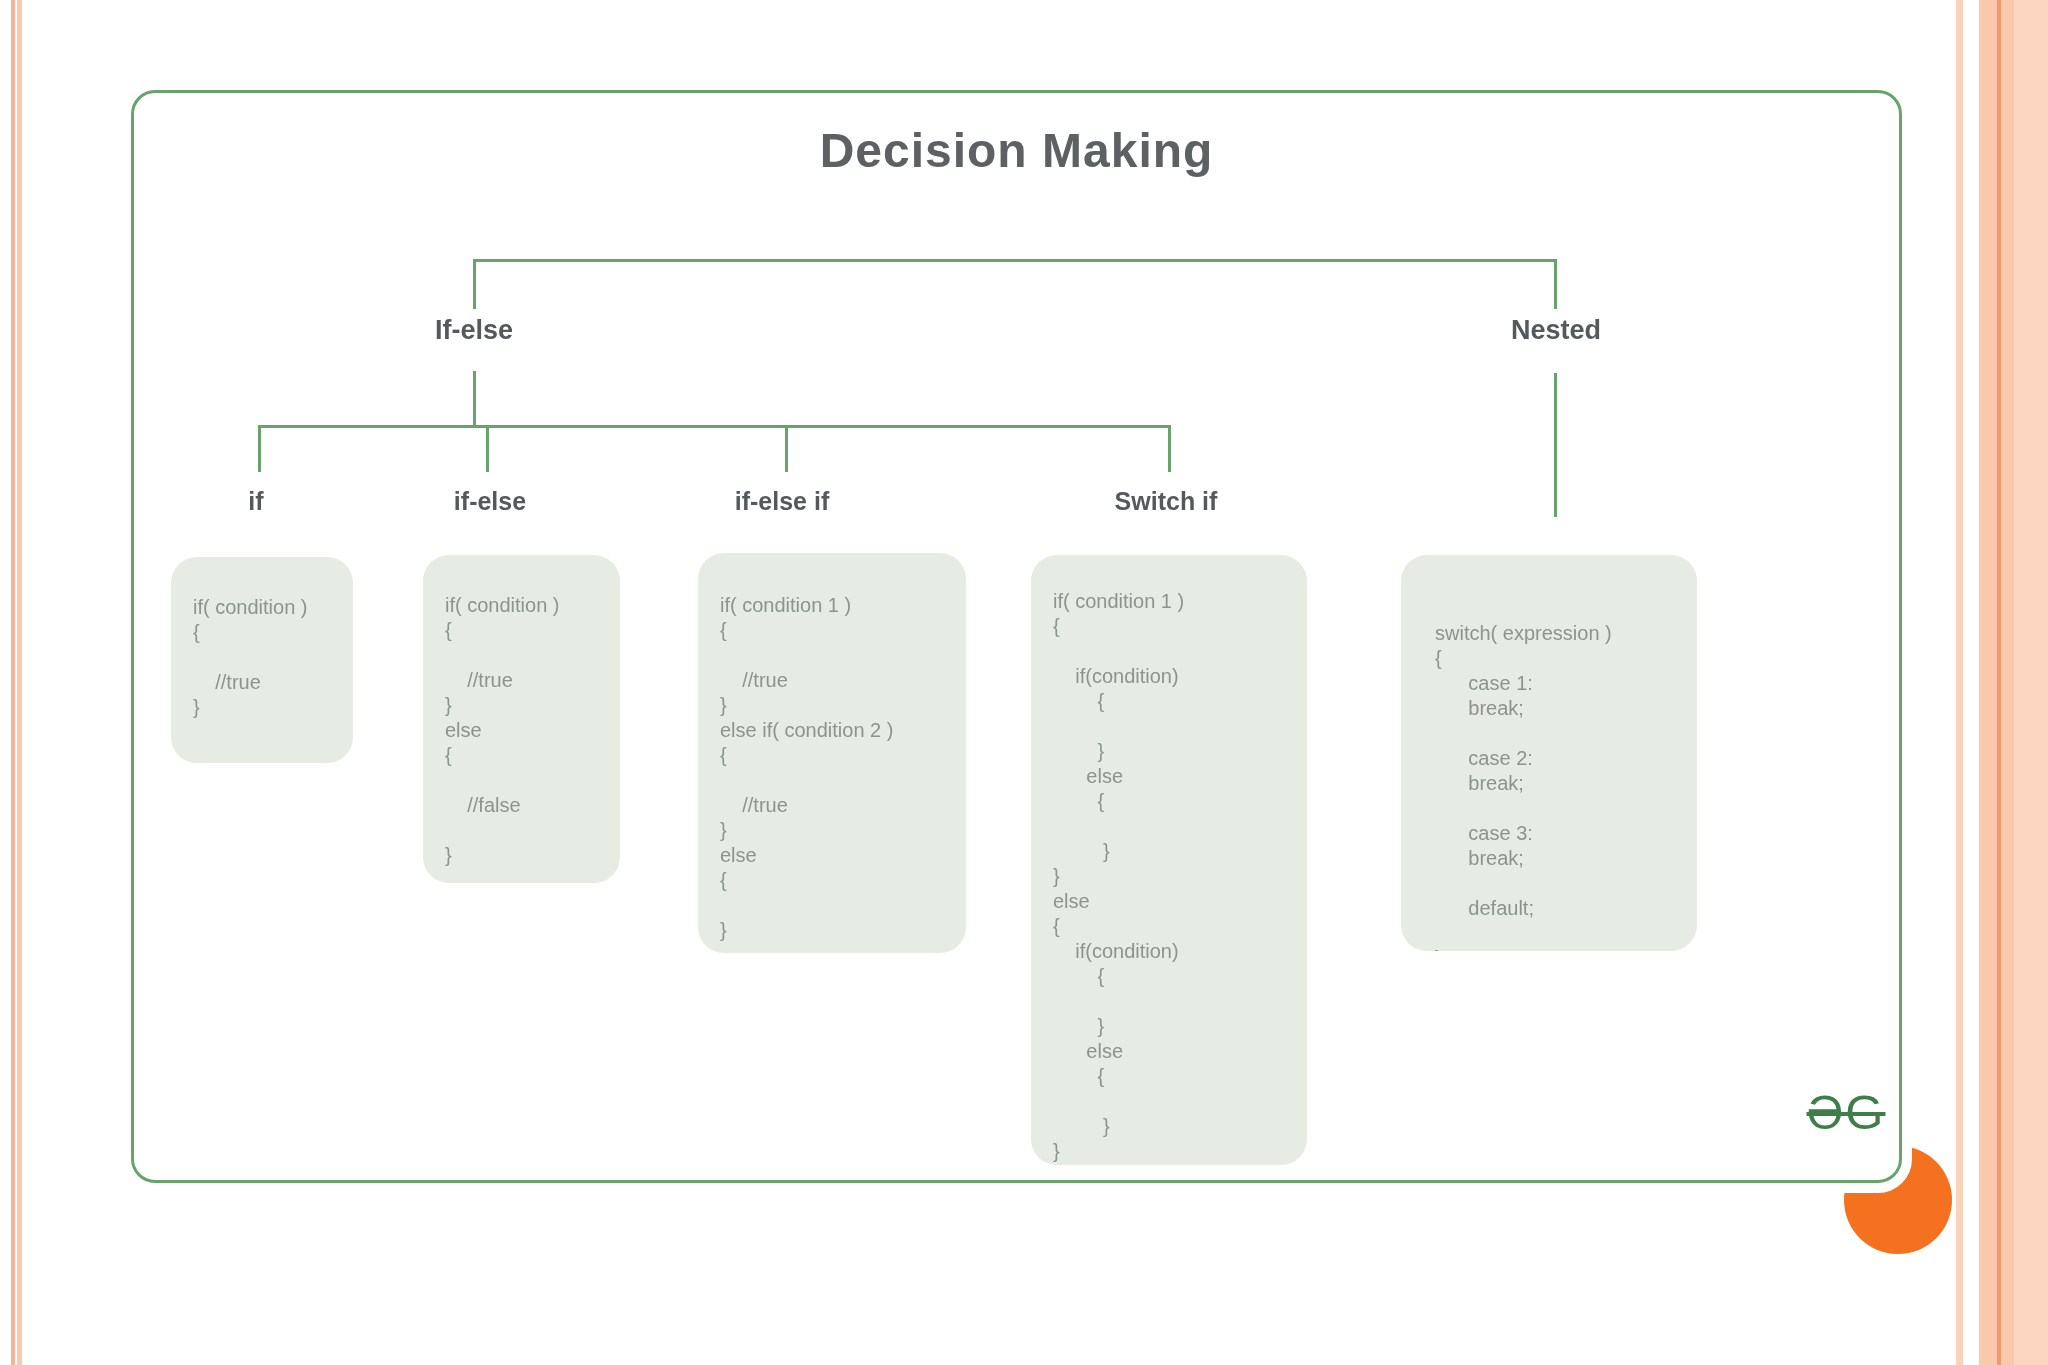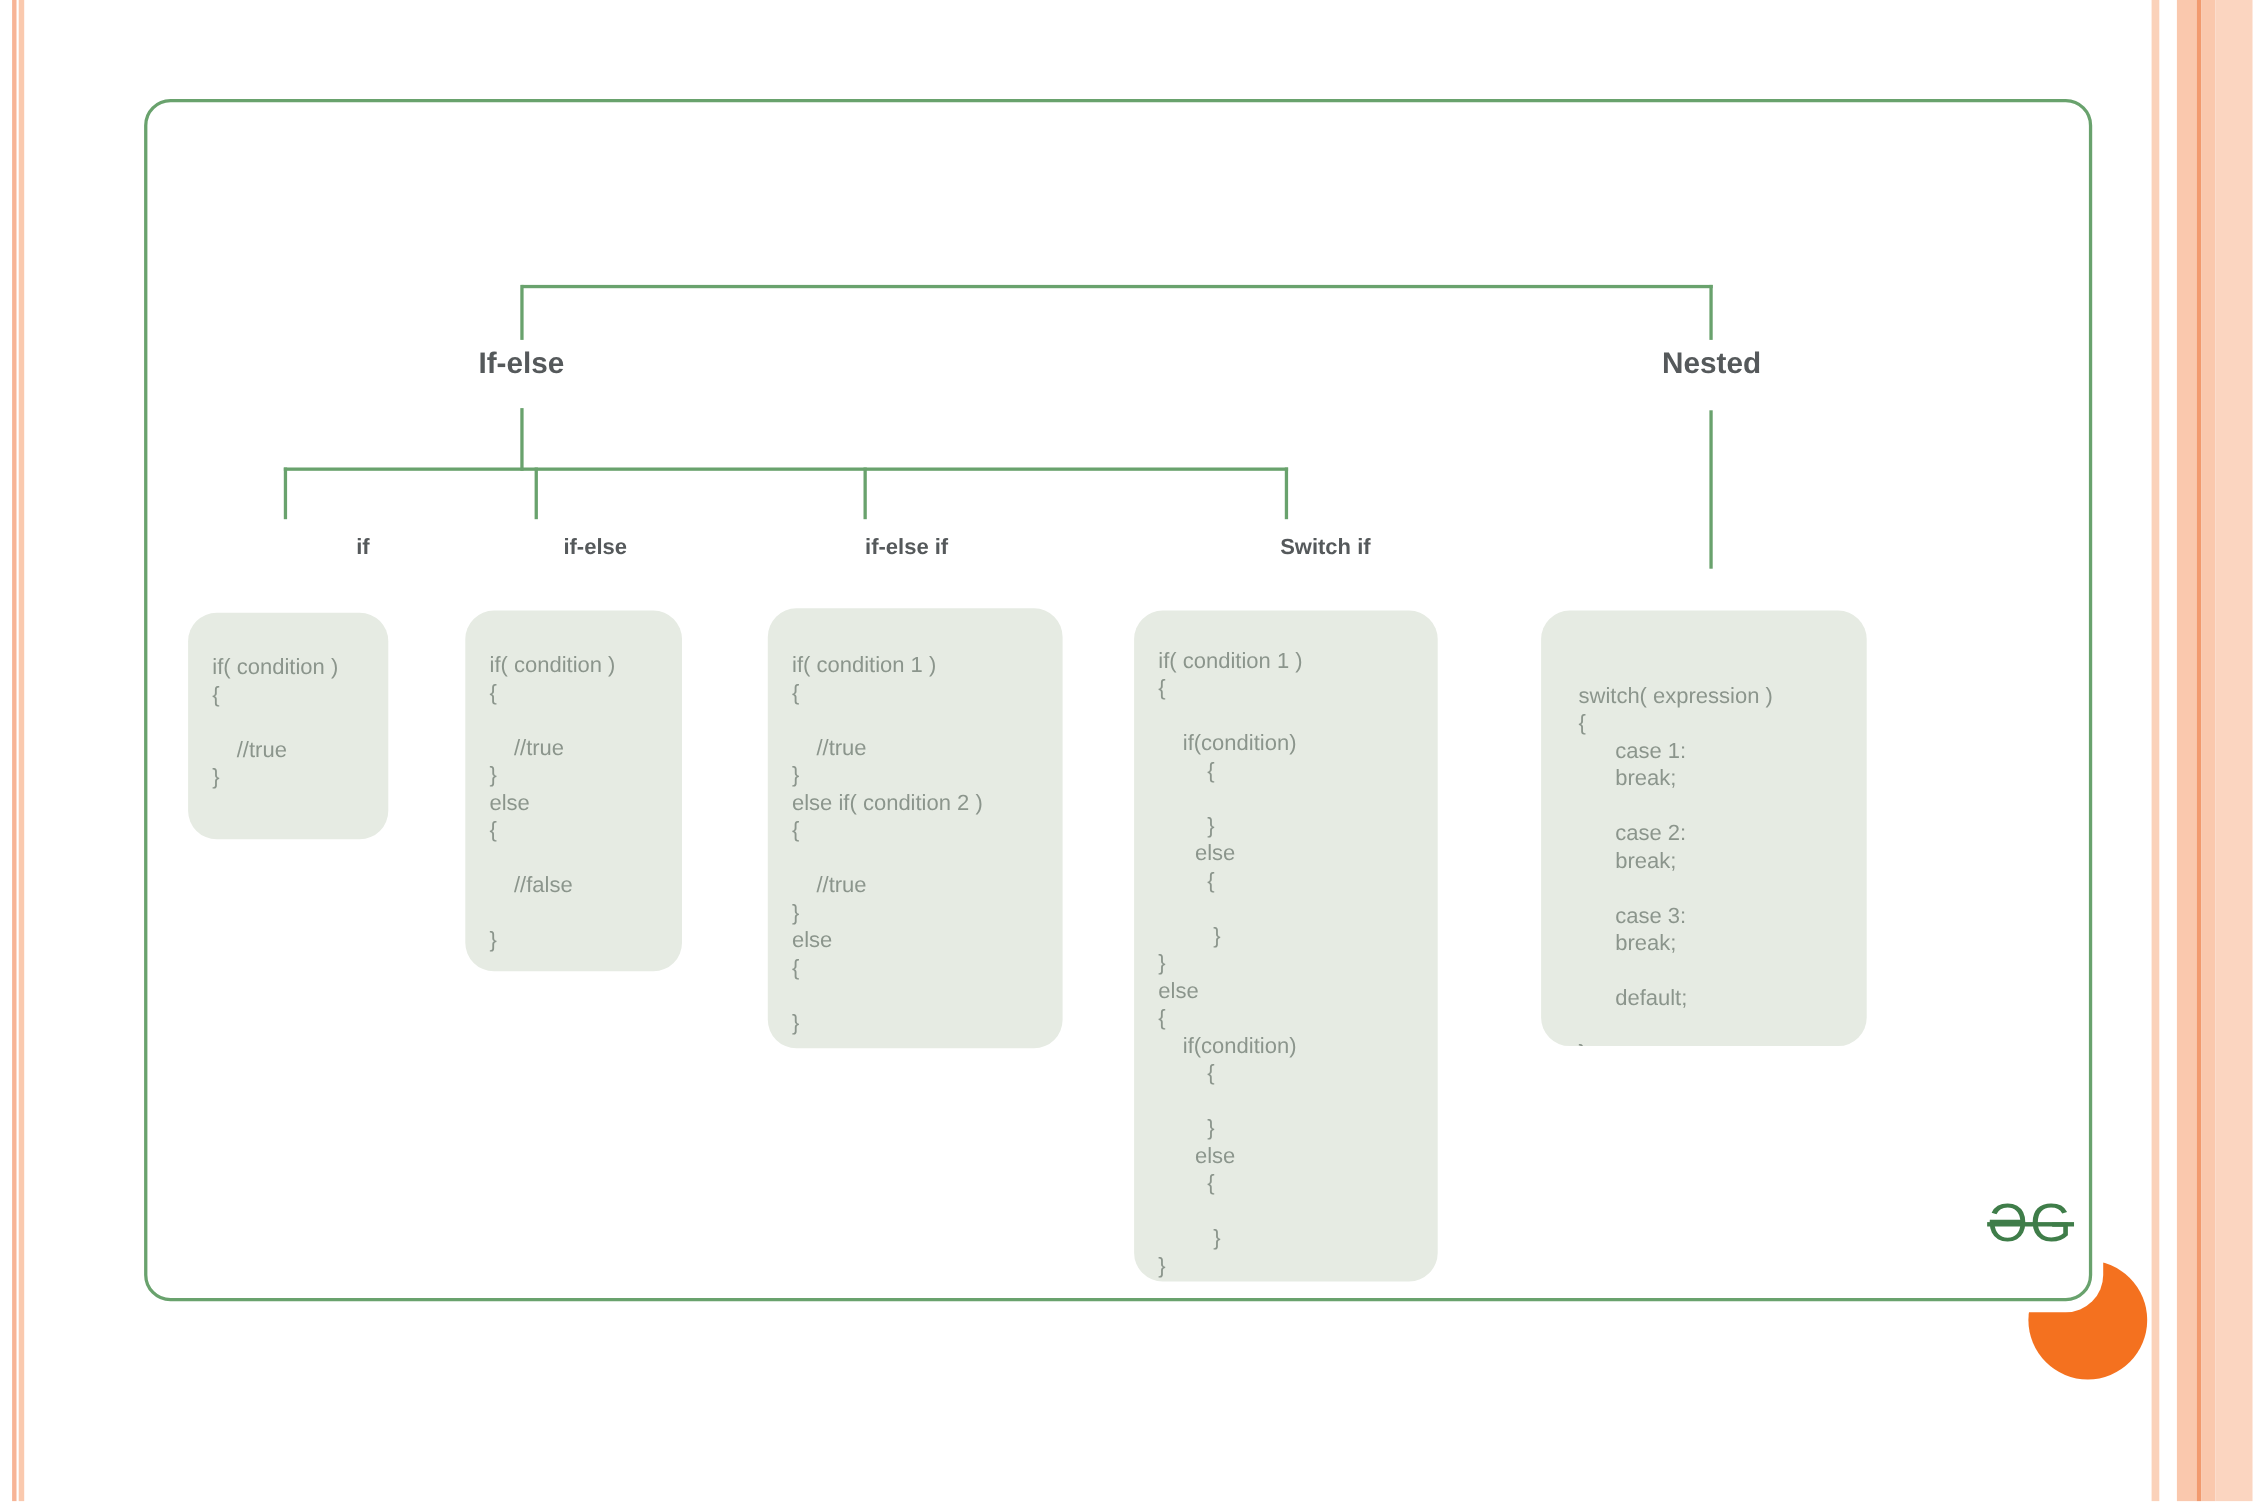--- a/index.html
+++ b/index.html
@@ -40,21 +40,21 @@
     font-size:48px;line-height:60px;font-weight:bold;color:var(--heading-text);
     letter-spacing:1px;
   }
   .hline{position:absolute;height:3px;background:var(--line-green);}
   .vline{position:absolute;width:3px;background:var(--line-green);}
   .branch-label{
     position:absolute;text-align:center;font-size:27px;font-weight:bold;
     color:var(--label-text);
   }
   .child-label{
-    position:absolute;text-align:right;font-size:20px;font-weight:bold;
+    position:absolute;text-align:center;font-size:25px;font-weight:bold;
     color:var(--label-text);
   }
   .code-box{
     position:absolute;box-sizing:border-box;background:var(--box-fill);
     border-radius:26px;padding:38px 14px 14px 22px;overflow:hidden;
   }
   .code-box pre{
     margin:0;font-family:"Liberation Sans",sans-serif;font-size:20px;
     line-height:25px;font-weight:normal;color:var(--code-text);white-space:pre;
   }
@@ -75,20 +75,21 @@
   <div class="stripe" style="left:1956px;width:7px;background:var(--stripe-thin);"></div>
   <div class="stripe" style="left:1979px;width:18px;background:var(--stripe-band);"></div>
   <div class="stripe" style="left:1997px;width:4px;background:var(--stripe-line);"></div>
   <div class="stripe" style="left:2001px;width:13px;background:var(--stripe-band);"></div>
   <div class="stripe" style="left:2014px;width:34px;background:var(--stripe-pale);"></div>
 
   <div id="orange-circle"></div>
 
   <div id="panel">
 
+    <div id="title">Decision Making</div>
 
     <div class="hline" style="left:340px;top:166px;width:1083px;"></div>
     <div class="vline" style="left:339px;top:166px;height:50px;"></div>
     <div class="vline" style="left:1420px;top:166px;height:50px;"></div>
 
     <div class="branch-label" style="left:240px;top:222px;width:200px;">If-else</div>
     <div class="branch-label" style="left:1322px;top:222px;width:200px;">Nested</div>
 
     <div class="vline" style="left:339px;top:278px;height:57px;"></div>
     <div class="hline" style="left:124px;top:332px;width:913px;"></div>

